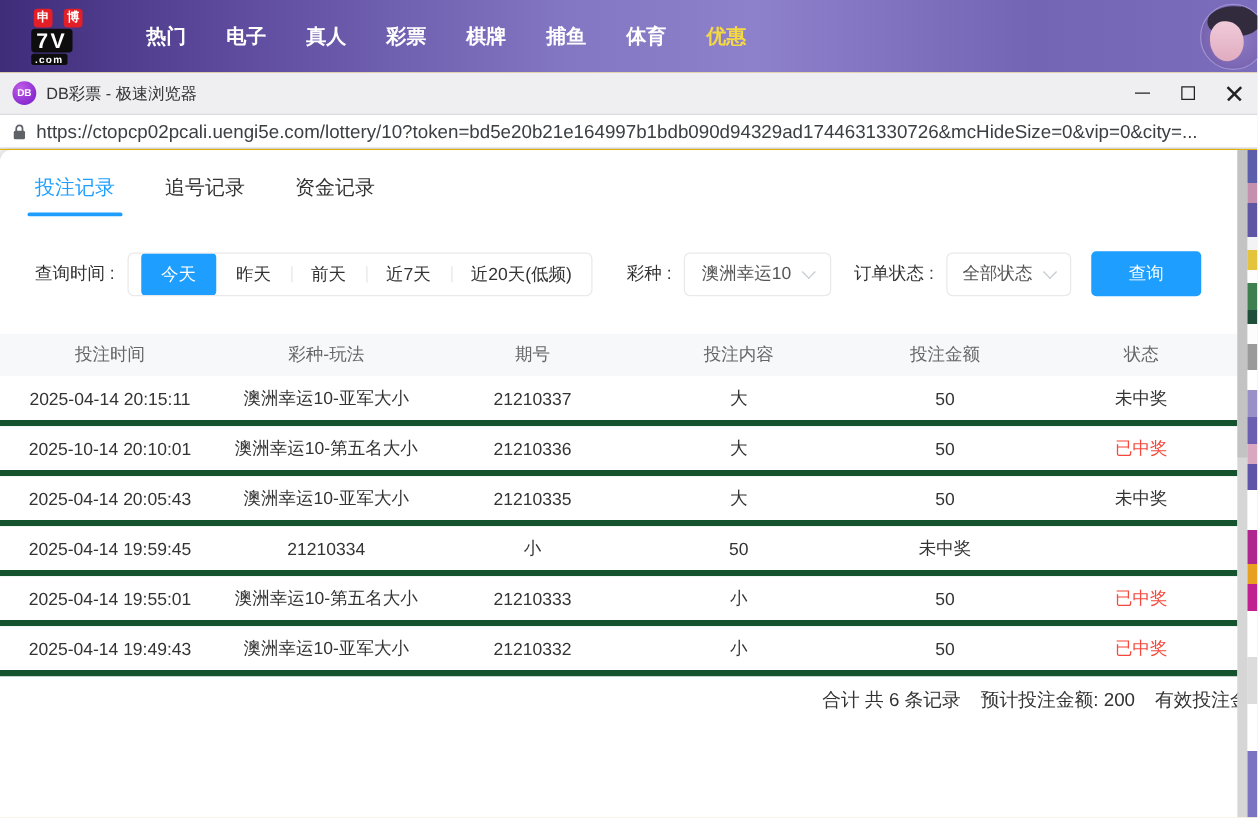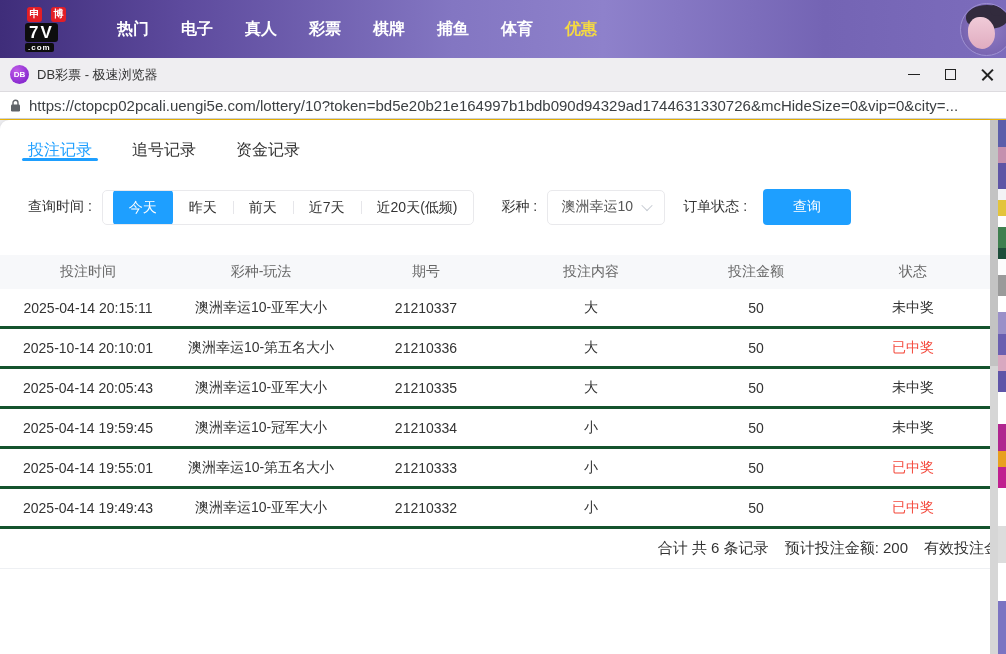--- a/index.html
+++ b/index.html
@@ -61,21 +61,21 @@
   .scroll-thumb { position:absolute; top:0; left:0; width:8px; height:46%; background:#c3c3c3; }
   .bg-sliver { position:absolute; top:0; right:0; width:8px; bottom:0;
     background:linear-gradient(#5b5eaa 0 5%, #c490ae 5% 8%, #5e55a5 8% 13%, #f3f3f5 13% 15%,
       #e3c43c 15% 18%, #fdfdfd 18% 20%, #3f7f4f 20% 24%, #1e4d3a 24% 26%, #fcfcfc 26% 29%,
       #9a9a9a 29% 33%, #ffffff 33% 36%, #9a90c8 36% 40%, #6a5fb0 40% 44%, #d8a8c0 44% 47%,
       #5f55a8 47% 51%, #ffffff 51% 57%, #b0268f 57% 62%, #e8a020 62% 65%, #c02090 65% 69%,
       #ffffff 69% 76%, #dcdcdc 76% 83%, #ffffff 83% 90%, #7b74c2 90% 100%); }
 
   
   .tabs { padding:20px 0 0 28px; display:flex; gap:40px; }
-  .tab { font-size:16px; color:#333; position:relative; cursor:pointer; }
+  .tab { font-size:16px; color:#333; padding-bottom:12px; position:relative; cursor:pointer; }
   .tab.active { color:#1e9fff; }
   .tab.active::after { content:""; position:absolute; left:-6px; right:-6px; bottom:0; height:3px;
     background:#1e9fff; border-radius:2px; }
 
   
   .filters { margin:28px 0 0 28px; display:flex; align-items:center; font-size:14px; color:#333; }
   .f-label { white-space:nowrap; }
   .time-group { display:flex; align-items:center; border:1px solid #e9e9ec; border-radius:5px; margin-left:10px;
     height:35px; overflow:hidden;padding-left:10px; }
   .time-opt { padding:0 16px; line-height:33px; color:#333; cursor:pointer; position:relative; white-space:nowrap; }
@@ -90,21 +90,21 @@
   .lbl-lottery { margin-left:27px; }
   .lbl-status { margin-left:18px; }
   .search-btn { margin-left:16px; width:88px; height:36px; background:#1e9fff; color:#fff; font-size:14px;
     border:none; border-radius:4px; cursor:pointer; font-family:inherit; }
 
   
   .btable { margin-top:30px; width:990px; }
   .thead, .trow { display:grid; grid-template-columns:176px 170px 160px 170px 160px 154px; align-items:center; }
   .thead { height:34px; background:#f7f8fa; color:#666; font-size:14px; }
   .th, .td { text-align:center; white-space:nowrap; overflow:hidden; }
-  .trow { height:40px; border-bottom:3px solid #14532d; font-size:14px; color:#333; background:#fff; }
+  .trow { height:40px; border-bottom:5px solid #14532d; font-size:14px; color:#333; background:#fff; }
   .td.status { color:#333; }
   .td.status.won { color:#f4493c; }
 
   
   .summary { height:40px; display:flex; align-items:center; justify-content:flex-end; gap:16px;
     font-size:15px; color:#333; border-bottom:1px solid #eef0f3; white-space:nowrap; }
   .sum-valid { margin-right:-24px; }
 </style>
 </head>
 <body>
@@ -177,20 +177,24 @@
             <div class="time-opt">前天</div>
             <div class="time-opt">近7天</div>
             <div class="time-opt">近20天(低频)</div>
           </div>
           <span class="f-label lbl-lottery">彩种 :</span>
           <div class="select sel-lottery">
             <span>澳洲幸运10</span>
             <span class="chev"></span>
           </div>
           <span class="f-label lbl-status">订单状态 :</span>
+          <div class="select sel-status">
+            <span>全部状态</span>
+            <span class="chev"></span>
+          </div>
           <button class="search-btn">查询</button>
         </div>
 
         <div class="btable">
           <div class="thead">
             <div class="th">投注时间</div>
             <div class="th">彩种-玩法</div>
             <div class="th">期号</div>
             <div class="th">投注内容</div>
             <div class="th">投注金额</div>
@@ -216,21 +220,20 @@
           <div class="trow">
             <div class="td">2025-04-14 20:05:43</div>
             <div class="td">澳洲幸运10-亚军大小</div>
             <div class="td">21210335</div>
             <div class="td">大</div>
             <div class="td">50</div>
             <div class="td status">未中奖</div>
           </div>
           <div class="trow">
             <div class="td">2025-04-14 19:59:45</div>
-            <div class="td">澳洲幸运10-冠军大小</div>
             <div class="td">21210334</div>
             <div class="td">小</div>
             <div class="td">50</div>
             <div class="td status">未中奖</div>
           </div>
           <div class="trow">
             <div class="td">2025-04-14 19:55:01</div>
             <div class="td">澳洲幸运10-第五名大小</div>
             <div class="td">21210333</div>
             <div class="td">小</div>

